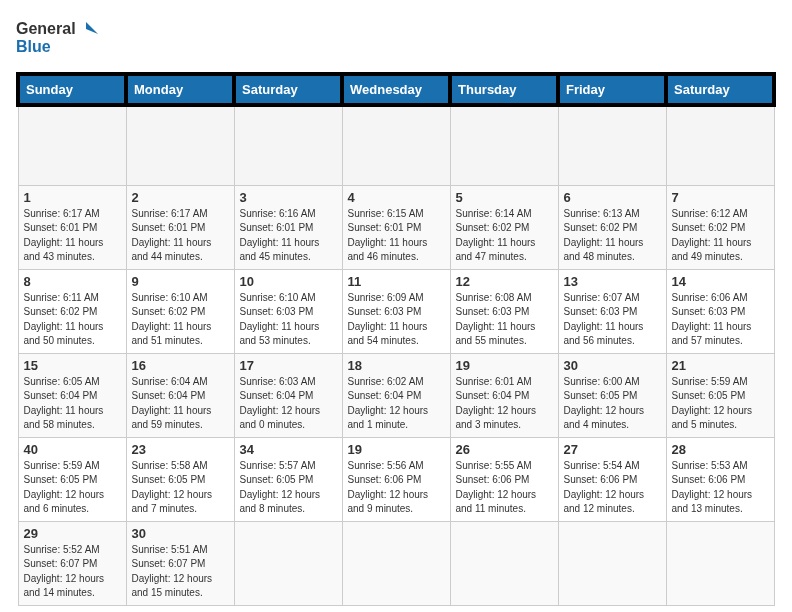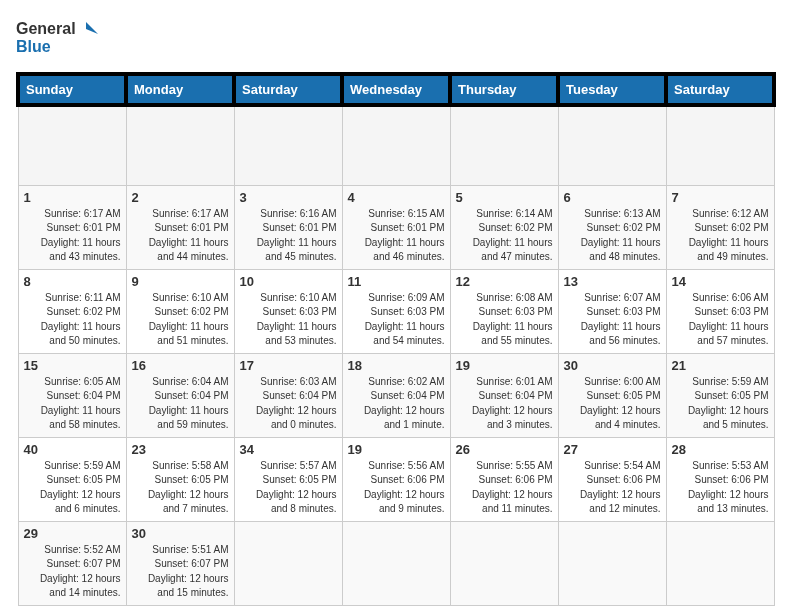--- a/index.html
+++ b/index.html
@@ -62,21 +62,20 @@
     .day-num {
       font-size: 13px;
       font-weight: bold;
       display: block;
       margin-bottom: 2px;
     }
     .day-info {
       font-size: 10px;
       line-height: 1.45;
       color: #333;
-      text-align: right;
     }
     .week-row td {
       background: #fff;
     }
     .week-row:nth-child(even) td {
       background: #f9f9f9;
     }
   </style>
 </head>
 <body>
@@ -96,21 +95,21 @@
 </div>
 
 <table class="calendar">
   <thead>
     <tr>
     <th>Sunday</th>
         <th>Monday</th>
         <th>Saturday</th>
         <th>Wednesday</th>
         <th>Thursday</th>
-        <th>Tuesday</th>
+        <th>Friday</th>
         <th>Saturday</th>
       </tr>
   </thead>
   <tbody id="calendar-body">
   <tr class="week-row">
         <td class="empty"></td>
         <td class="empty"></td>
         <td class="empty"></td>
         <td class="empty"></td>
         <td class="empty"></td>

